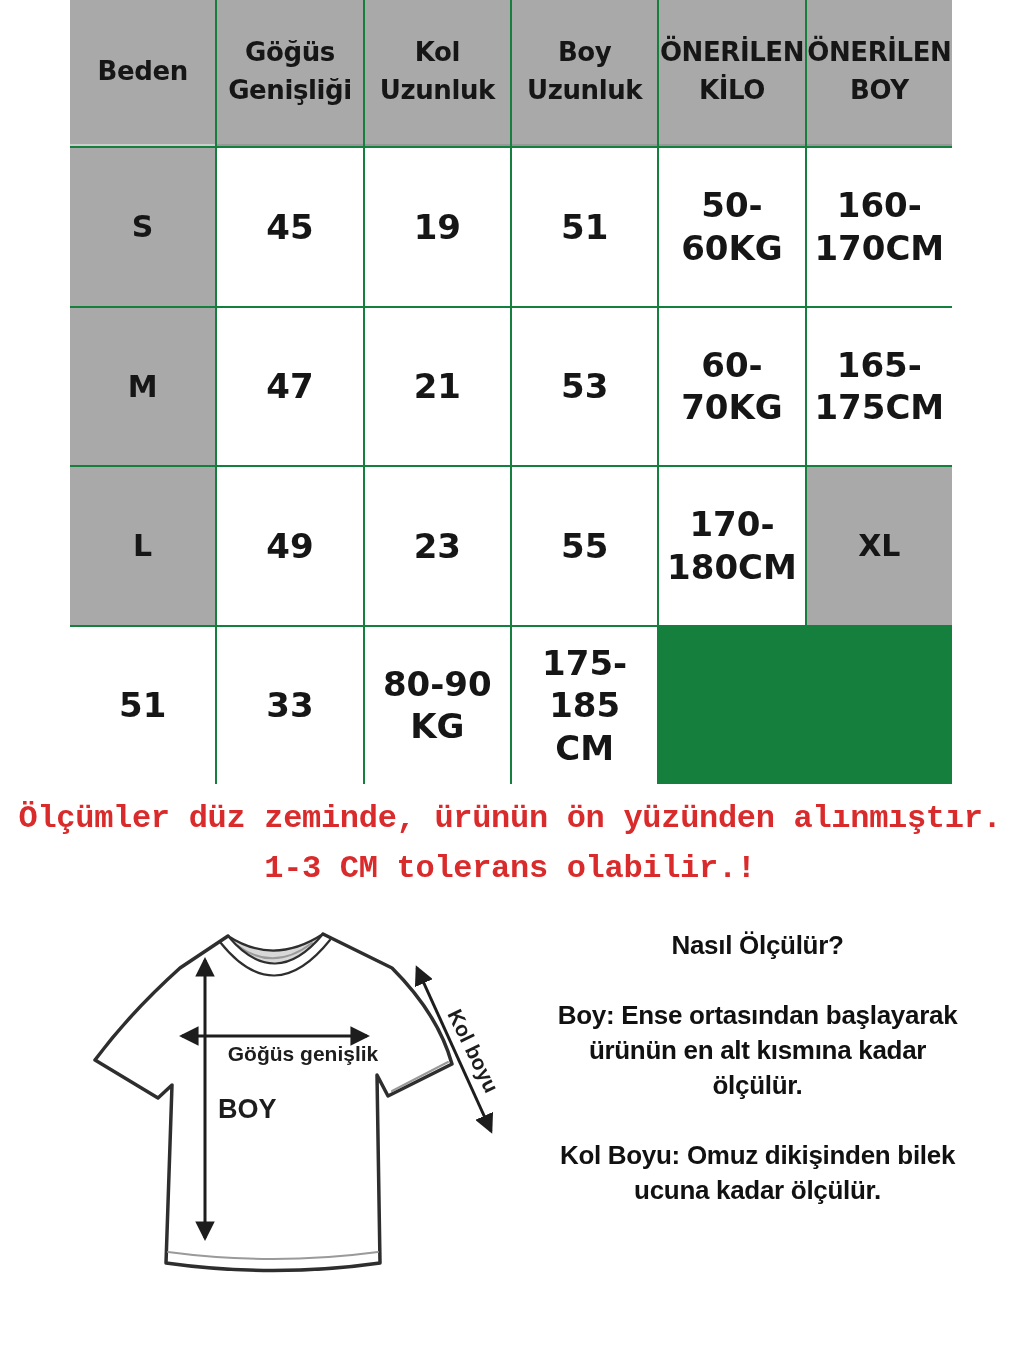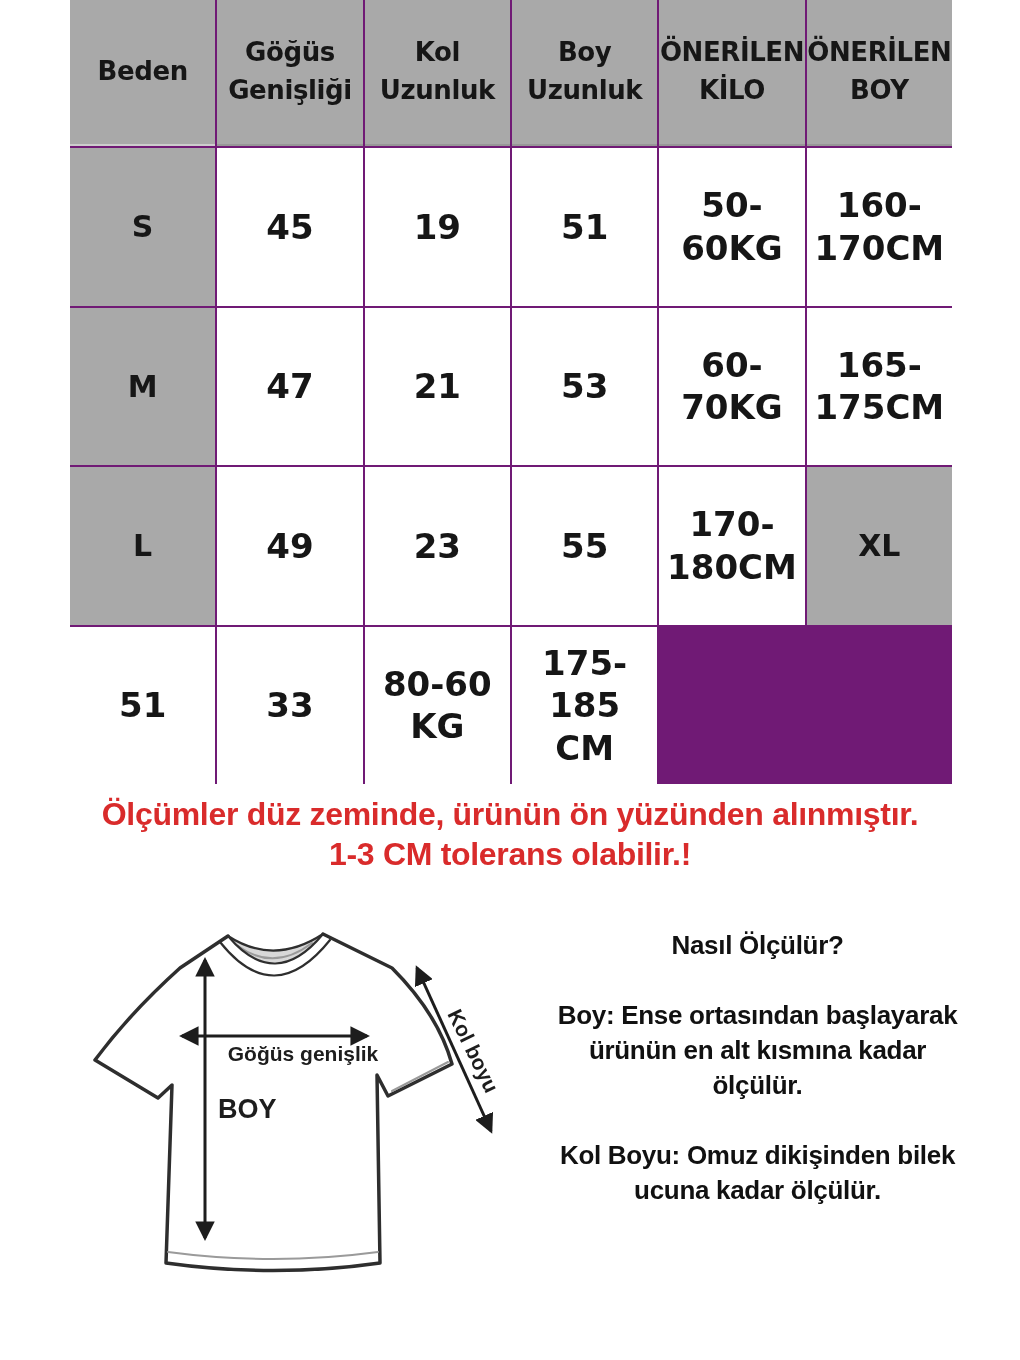--- a/index.html
+++ b/index.html
@@ -12,21 +12,21 @@
   }
 
   
   #size-table{
     position:absolute;left:70px;top:0;
     width:882px;height:784px;
     display:grid;
     grid-template-columns:repeat(6,1fr);
     grid-template-rows:146px repeat(4,1fr);
     gap:2px;
-    background:#701a75;
+    background:#15803d;
   }
   .cell{
     display:flex;align-items:center;justify-content:center;
     text-align:center;white-space:pre-line;
     font-weight:bold;color:#161616;
   }
   .hd{
     background:#a9a9a9;
     font-size:26px;line-height:1.45;letter-spacing:-0.4px;
     border-bottom:2px solid #979797;
@@ -38,22 +38,22 @@
   }
   .dc{
     background:#ffffff;
     font-size:34px;line-height:1.25;
   }
 
   
   #tolerance-note{
     position:absolute;left:0;top:794px;width:100%;
     text-align:center;
-    font-family:Liberation Sans, sans-serif;
-    font-weight:bold;font-size:32px;line-height:40px;
+    font-family:Liberation Mono, monospace;
+    font-weight:bold;font-size:32px;line-height:50px;
     color:#d92b2b;
     white-space:pre-line;
     letter-spacing:-0.3px;
   }
 
   
   #tshirt-diagram{
     position:absolute;left:60px;top:888px;
     width:460px;height:470px;
   }
@@ -119,21 +119,21 @@
     <div class="cell sz">L</div>
     <div class="cell dc">49</div>
     <div class="cell dc">23</div>
     <div class="cell dc">55</div>
     <div class="cell dc">170-
 180CM</div>
 
     <div class="cell sz">XL</div>
     <div class="cell dc">51</div>
     <div class="cell dc">33</div>
-    <div class="cell dc">80-60
+    <div class="cell dc">80-90
 KG</div>
     <div class="cell dc">175-185
 CM</div>
   </div>
 
   <div id="tolerance-note">Ölçümler düz zeminde, ürünün ön yüzünden alınmıştır.
 1-3 CM tolerans olabilir.!</div>
 
   <div id="tshirt-diagram">
     <svg width="460" height="470" viewBox="0 0 460 470">

